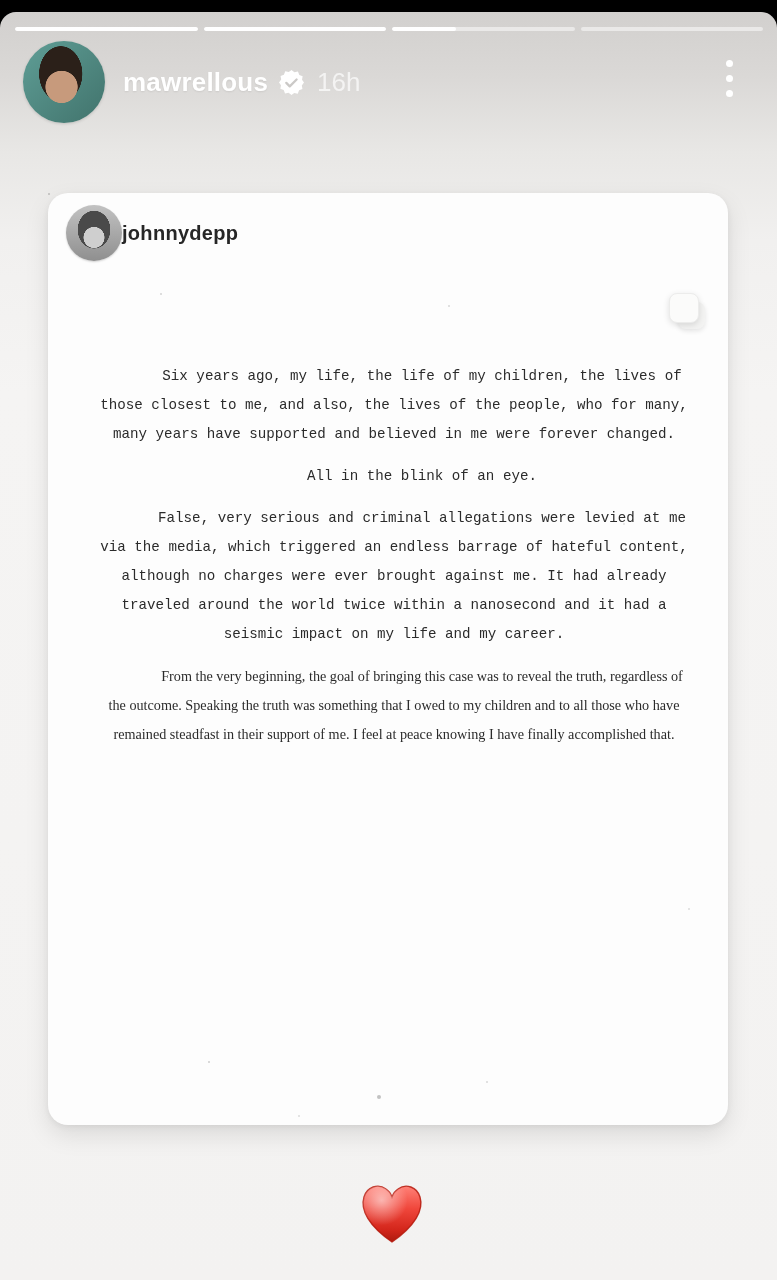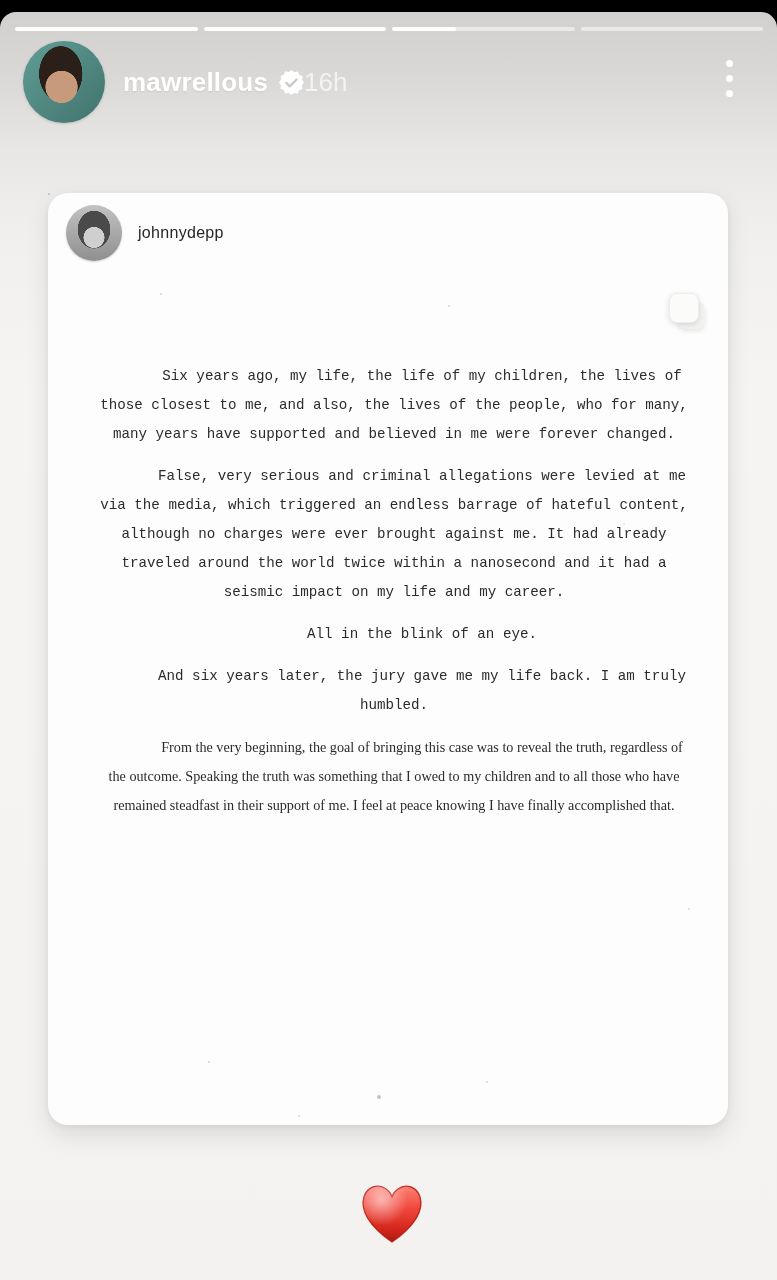--- a/index.html
+++ b/index.html
@@ -22,40 +22,40 @@
     width:82px;height:82px;border-radius:50%;flex:0 0 auto;
     background:
       radial-gradient(circle at 47% 56%, #c79a7c 0 25%, rgba(0,0,0,0) 26%),
       radial-gradient(ellipse 58% 74% at 46% 40%, #2b2019 0 45%, rgba(0,0,0,0) 46%),
       linear-gradient(135deg,#5f9e96,#41736c);
     box-shadow:0 1px 3px rgba(0,0,0,0.15);
   }
   .story-username{margin-left:18px;font-size:26px;font-weight:700;color:#ffffff;letter-spacing:.2px;
     text-shadow:0 1px 2px rgba(0,0,0,0.08);}
   .verified-badge{margin-left:11px;width:25px;height:25px;display:block;}
-  .story-time{font-size:26px;font-weight:400;color:rgba(255,255,255,0.68);}
+  .story-time{margin-left:13px;font-size:26px;font-weight:400;color:rgba(255,255,255,0.68);}
   
   .kebab{position:absolute;top:48px;left:724px;width:10px;display:flex;flex-direction:column;align-items:center;gap:8px;cursor:pointer;}
   .kebab i{width:7px;height:7px;border-radius:50%;background:#ffffff;display:block;}
   
   .post-card{
     position:absolute;left:48px;top:181px;width:680px;height:932px;
     background:#fdfdfd;border-radius:20px;
     box-shadow:0 10px 24px rgba(0,0,0,0.10),0 2px 6px rgba(0,0,0,0.06);
   }
   .post-header{position:absolute;top:12px;left:18px;display:flex;align-items:center;}
   .post-avatar{
     width:56px;height:56px;border-radius:50%;flex:0 0 auto;
     background:
       radial-gradient(circle at 50% 58%, #cfcfcf 0 24%, rgba(0,0,0,0) 25%),
       radial-gradient(ellipse 64% 74% at 50% 44%, #4a4a4a 0 45%, rgba(0,0,0,0) 46%),
       linear-gradient(180deg,#c2c2c2,#8f8f8f);
     box-shadow:0 1px 2px rgba(0,0,0,0.18);
   }
-  .post-username{margin-left:16px;font-size:16px;font-weight:400;color:#262626;letter-spacing:.3px;}
+  .post-username{font-size:20px;font-weight:700;color:#262626;letter-spacing:.3px;}
   
   .carousel-icon{position:absolute;top:100px;right:23px;width:36px;height:36px;}
   .carousel-back{position:absolute;right:0;bottom:0;width:27px;height:27px;border-radius:8px;
     background:#f3f3f2;box-shadow:0 2px 5px rgba(0,0,0,0.10);}
   .carousel-front{position:absolute;left:0;top:0;width:28px;height:28px;border-radius:8px;
     background:#fbfbfa;border:1px solid #ececeb;box-shadow:0 2px 6px rgba(0,0,0,0.12);}
   
   .letter{
     position:absolute;top:169px;left:52px;width:588px;
     font-family:"Liberation Mono", monospace;
@@ -120,23 +120,22 @@
       <span class="post-username">johnnydepp</span>
     </div>
 
     <div class="carousel-icon">
       <div class="carousel-back"></div>
       <div class="carousel-front"></div>
     </div>
 
     <div class="letter">
       <p>Six years ago, my life, the life of my children, the lives of those closest to me, and also, the lives of the people, who for many, many years have supported and believed in me were forever changed.</p>
+      <p>All in the blink of an eye.</p>
       <p>False, very serious and criminal allegations were levied at me via the media, which triggered an endless barrage of hateful content, although no charges were ever brought against me. It had already traveled around the world twice within a nanosecond and it had a seismic impact on my life and my career.</p>
-      <p>All in the blink of an eye.</p>
-      <p>And six years later, the jury gave me my life back. I am truly humbled.</p>
       <p>From the very beginning, the goal of bringing this case was to reveal the truth, regardless of the outcome. Speaking the truth was something that I owed to my children and to all those who have remained steadfast in their support of me. I feel at peace knowing I have finally accomplished that.</p>
     </div>
 
     <div class="paper-noise"></div>
   </div>
 
   <svg class="heart-reaction" viewBox="0 0 70 66">
     <defs>
       <linearGradient id="hg" x1="0" y1="0" x2="0" y2="1">
         <stop offset="0%" stop-color="#ff8177"></stop>

